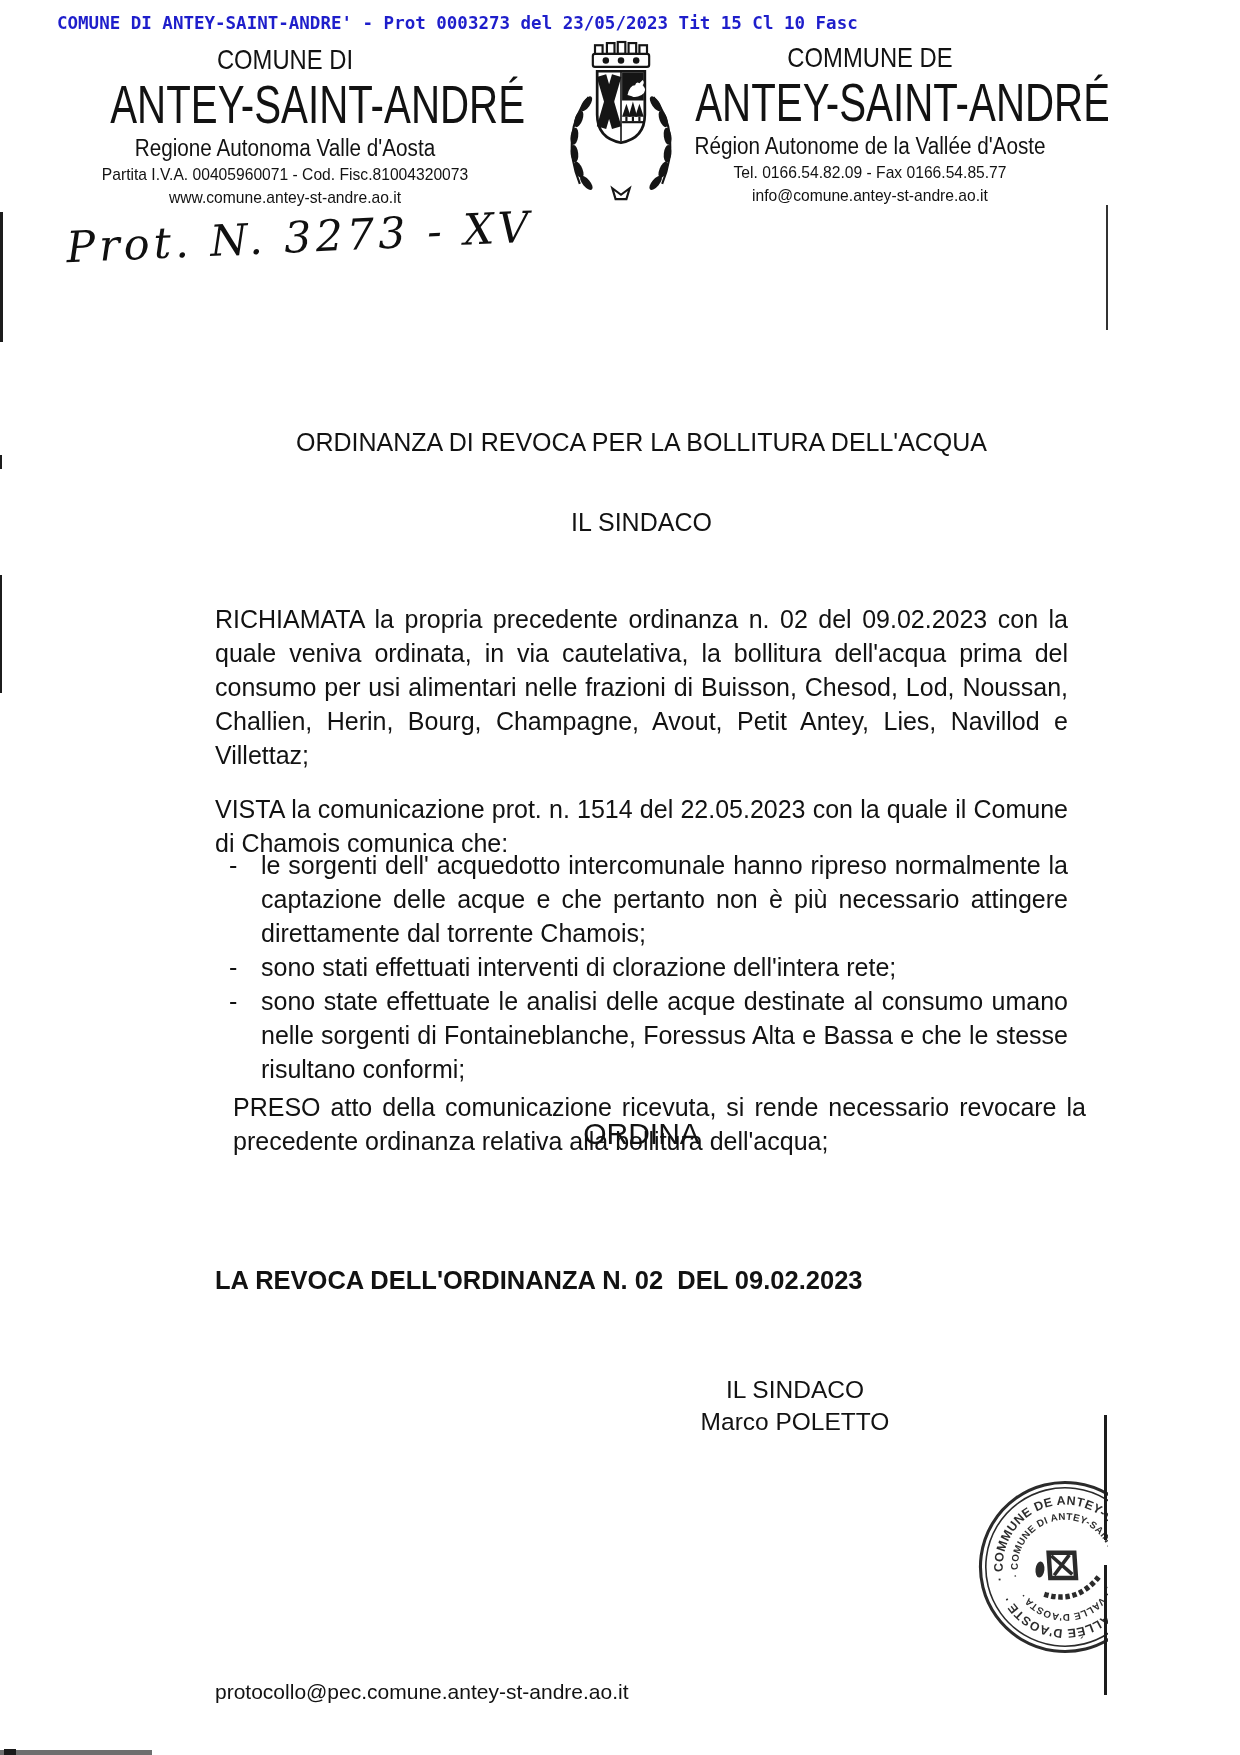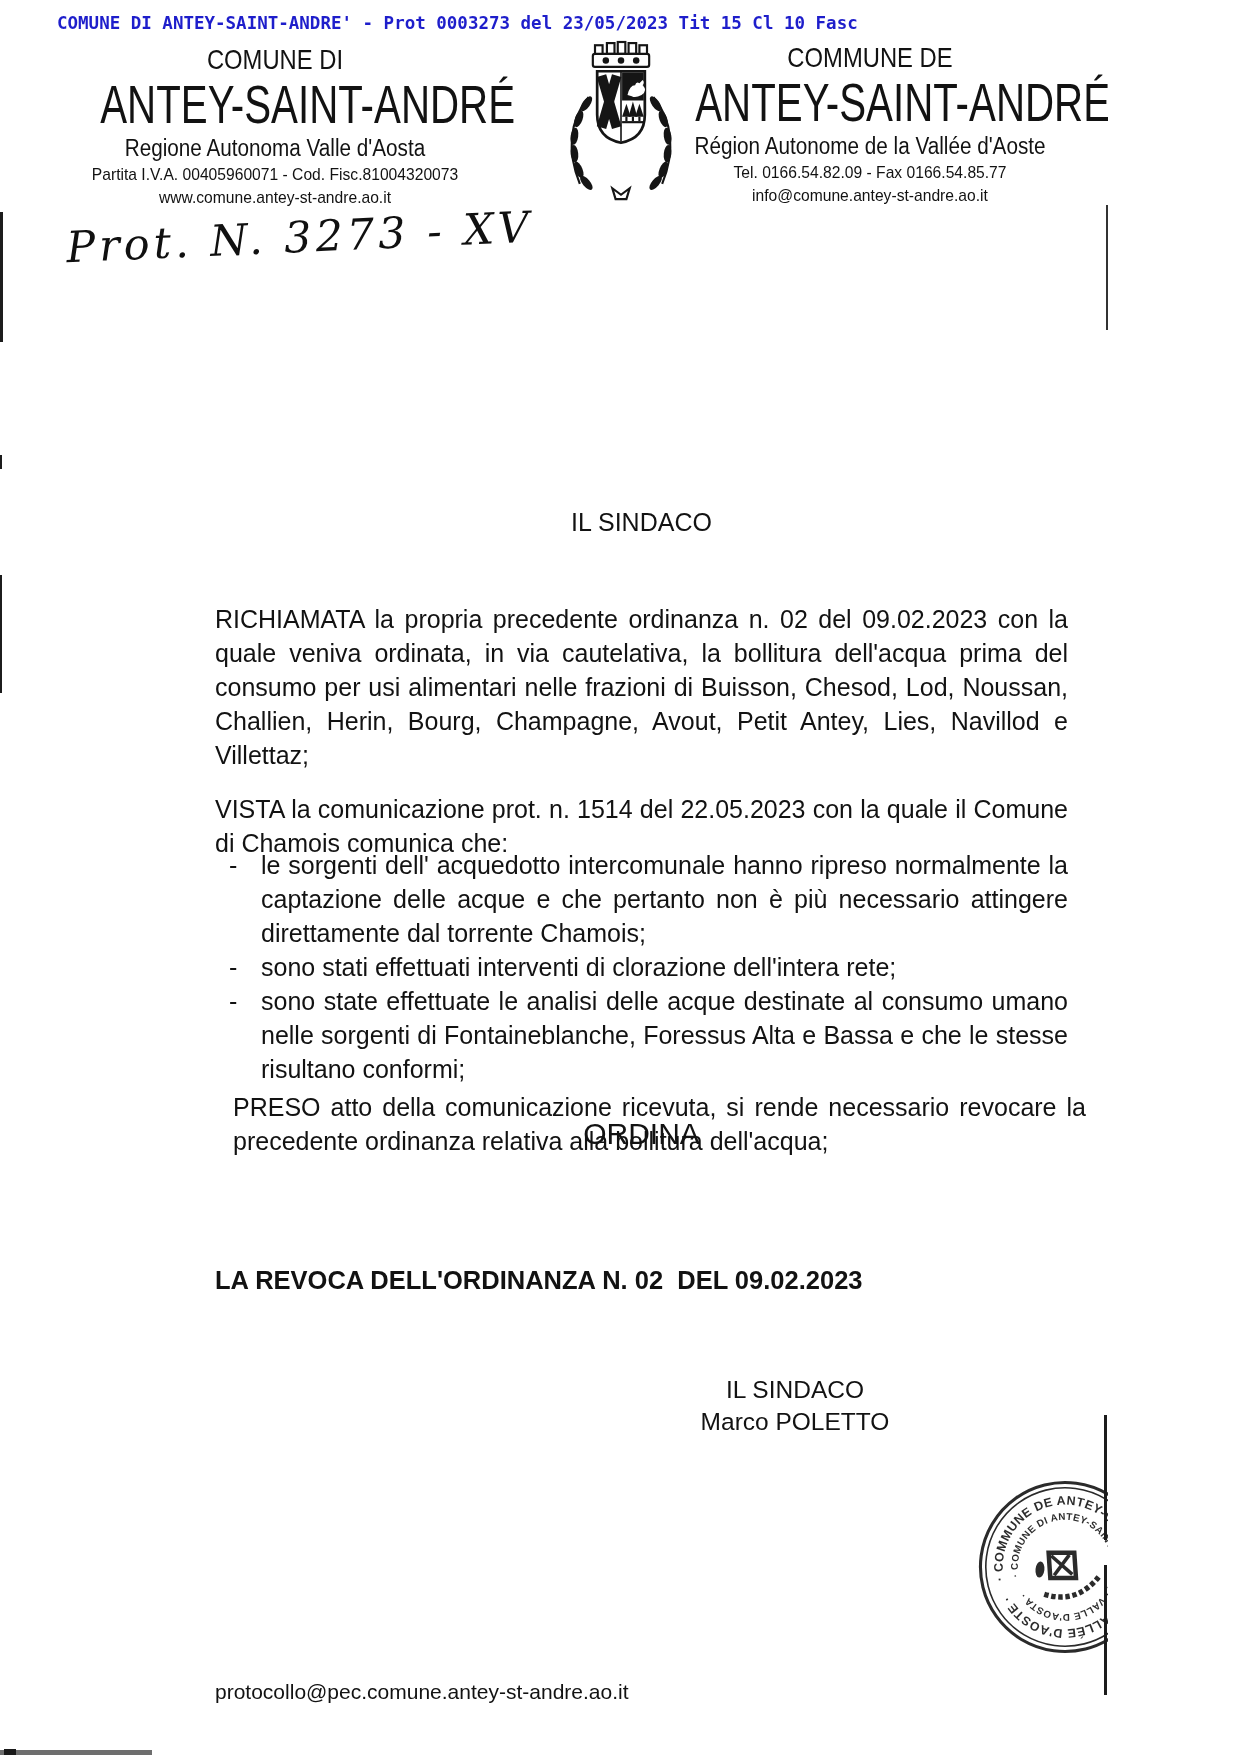--- a/index.html
+++ b/index.html
@@ -5,21 +5,21 @@
   html,body{margin:0;padding:0;background:#ffffff;}
   .page{position:relative;width:1108px;height:1755px;background:#ffffff;
         font-family:"Liberation Sans",sans-serif;color:#121212;overflow:hidden;}
 
   
   .banner{position:absolute;top:13px;left:57px;
           font-family:"DejaVu Sans Mono","Liberation Mono",monospace;
           font-weight:bold;font-size:17.5px;color:#1e1ecb;white-space:pre;}
 
   
-  .lh-left{position:absolute;left:45px;top:44px;width:460px;text-align:center;}
+  .lh-left{position:absolute;left:55px;top:44px;width:460px;text-align:center;}
   .lh-right{position:absolute;left:640px;top:42px;width:460px;text-align:center;}
   .lh-small{font-size:28px;transform:scaleX(.85);transform-origin:center;letter-spacing:0;}
   .lh-name{font-size:53px;transform:scaleX(.76);transform-origin:center;
            letter-spacing:0;line-height:1.08;white-space:nowrap;}
   .lh-region{font-size:23px;transform:scaleX(.9);transform-origin:center;margin-top:2px;}
   .lh-fine{font-size:17px;transform:scaleX(.92);transform-origin:center;margin-top:3px;}
   .crest{position:absolute;left:556px;top:38px;width:130px;height:164px;}
 
   
   .handnote{position:absolute;left:66px;top:212px;
@@ -140,20 +140,21 @@
     <div class="lh-small">COMMUNE DE</div>
     <div class="lh-name">ANTEY-SAINT-ANDRÉ</div>
     <div class="lh-region">Région Autonome de la Vallée d'Aoste</div>
     <div class="lh-fine">Tel. 0166.54.82.09 - Fax 0166.54.85.77</div>
     <div class="lh-fine">info@comune.antey-st-andre.ao.it</div>
   </div>
 
   <div class="handnote">Prot. N. 3273 - XV</div>
 
 
+  <div class="doc-title">ORDINANZA DI REVOCA PER LA BOLLITURA DELL'ACQUA</div>
 
   <div class="sindaco-head">IL SINDACO</div>
 
   <div class="para p1">RICHIAMATA la propria precedente ordinanza n. 02 del 09.02.2023 con la quale veniva ordinata, in via cautelativa, la bollitura dell'acqua prima del consumo per usi alimentari nelle frazioni di Buisson, Chesod, Lod, Noussan, Challien, Herin, Bourg, Champagne, Avout, Petit Antey, Lies, Navillod e Villettaz;</div>
 
   <div class="para p2">VISTA la comunicazione prot. n. 1514 del 22.05.2023 con la quale il Comune di Chamois comunica che:</div>
 
   <div class="bullets">
     <div class="bullet">
       <span class="mark">-</span>

